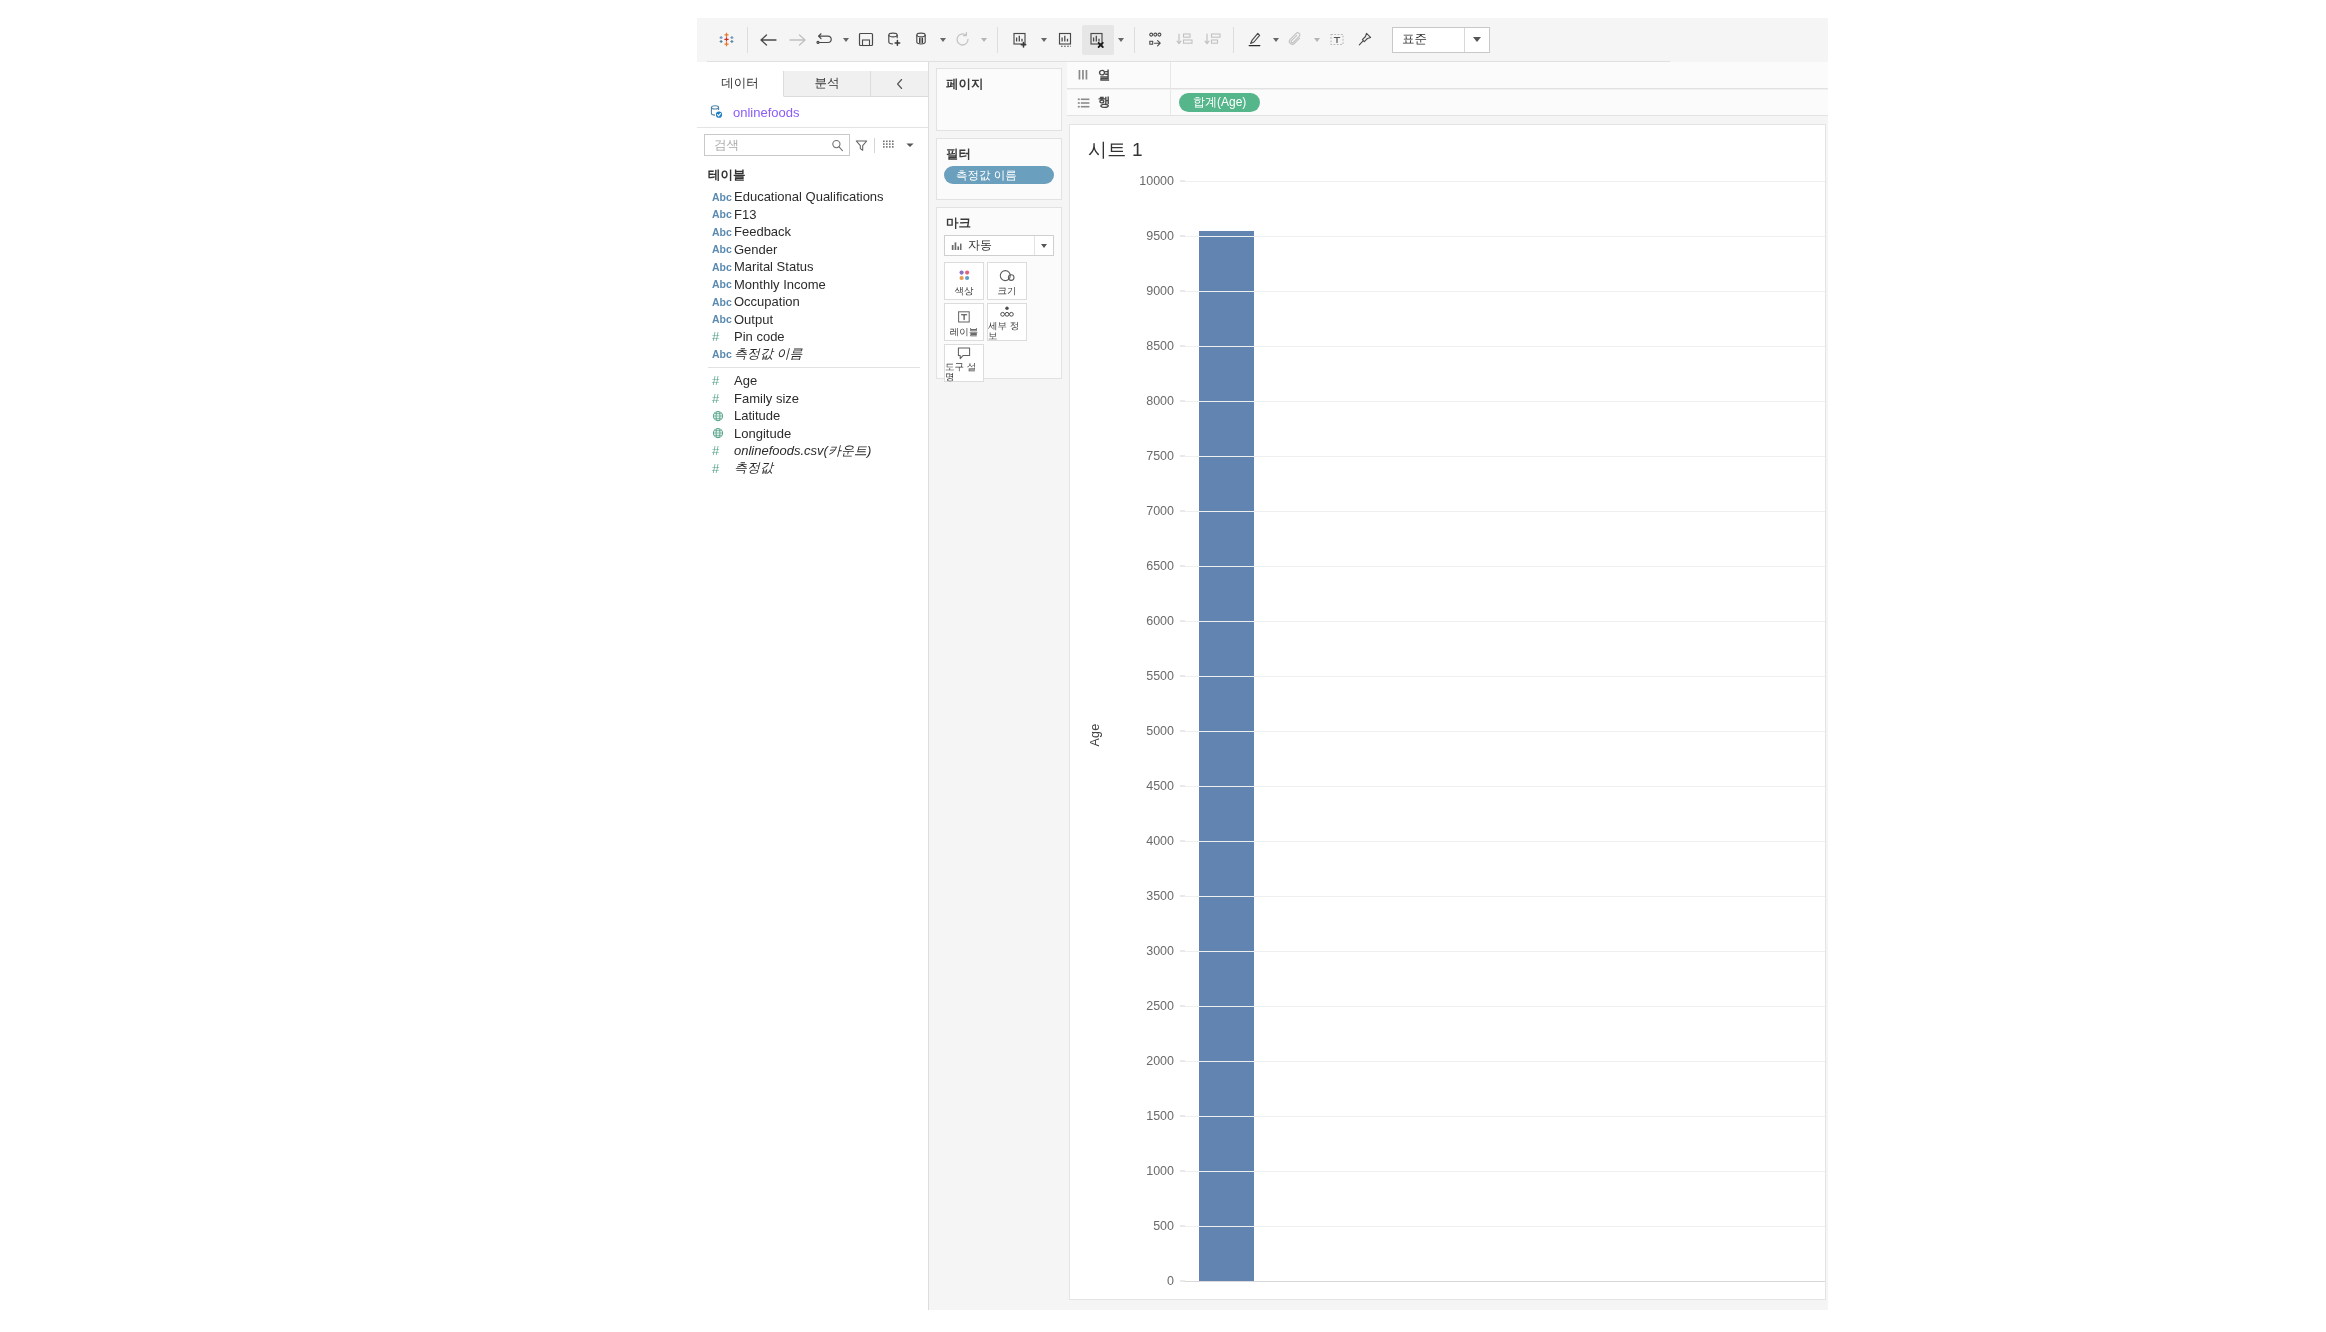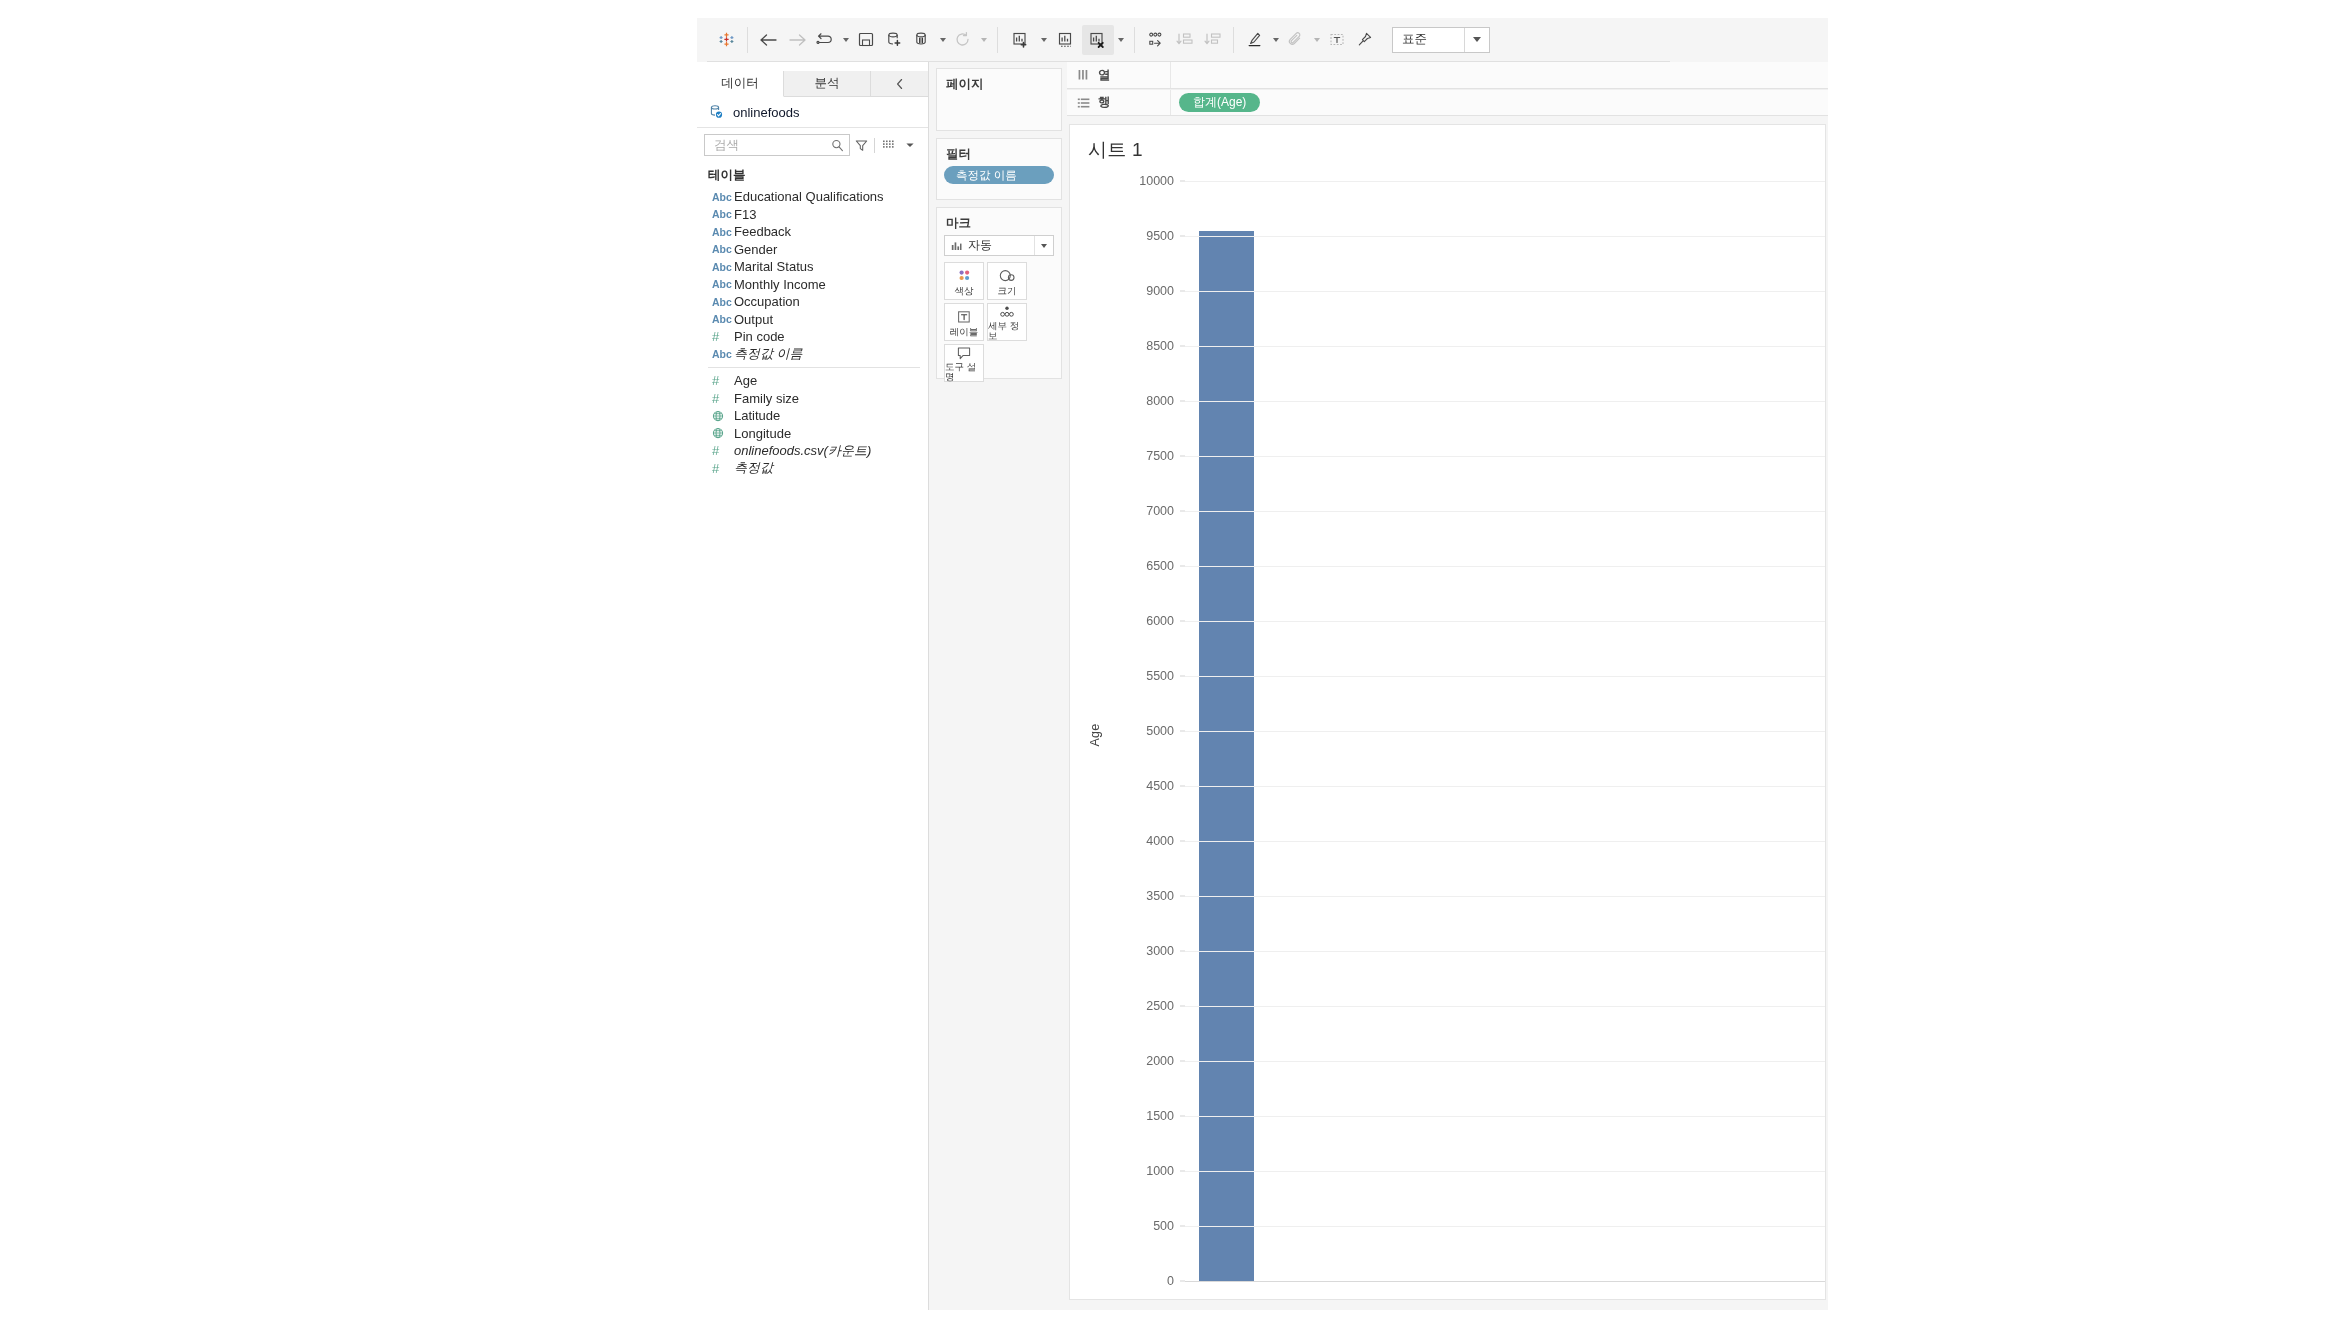--- a/index.html
+++ b/index.html
@@ -143,21 +143,21 @@
     font-size: 13px;
     cursor: default;
   }
   .ds-row {
     height: 30px;
     display: flex;
     align-items: center;
     padding-left: 11px;
     border-bottom: 1px solid #e4e4e4;
   }
-  .ds-row .name { margin-left: 9px; font-size: 13px; color: #0f172a; }
+  .ds-row .name { margin-left: 9px; font-size: 13px; color: #8b5cf6; }
 
   .search-row {
     height: 34px;
     display: flex;
     align-items: center;
     padding: 0 7px;
   }
   .search-box {
     flex: 1;
     height: 22px;

